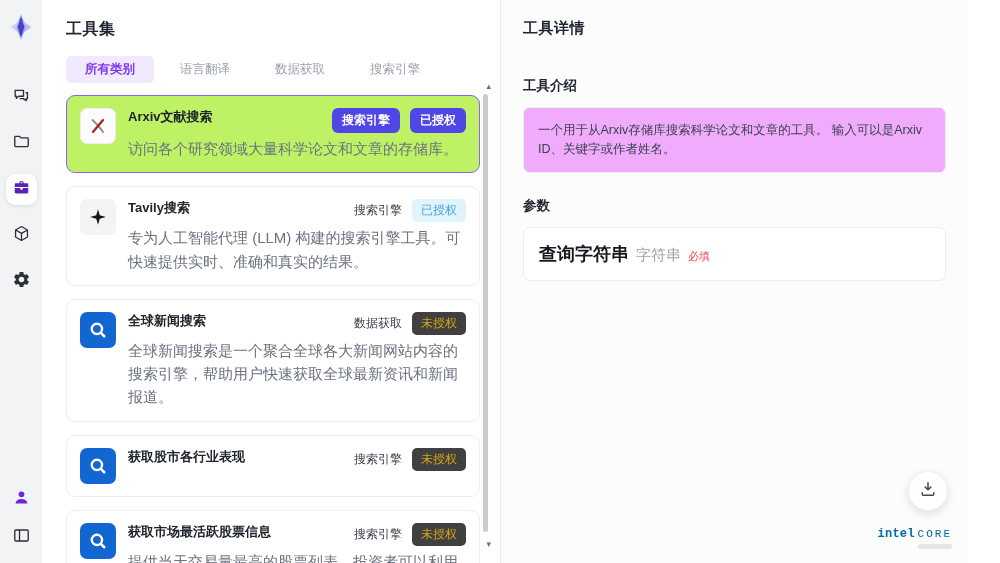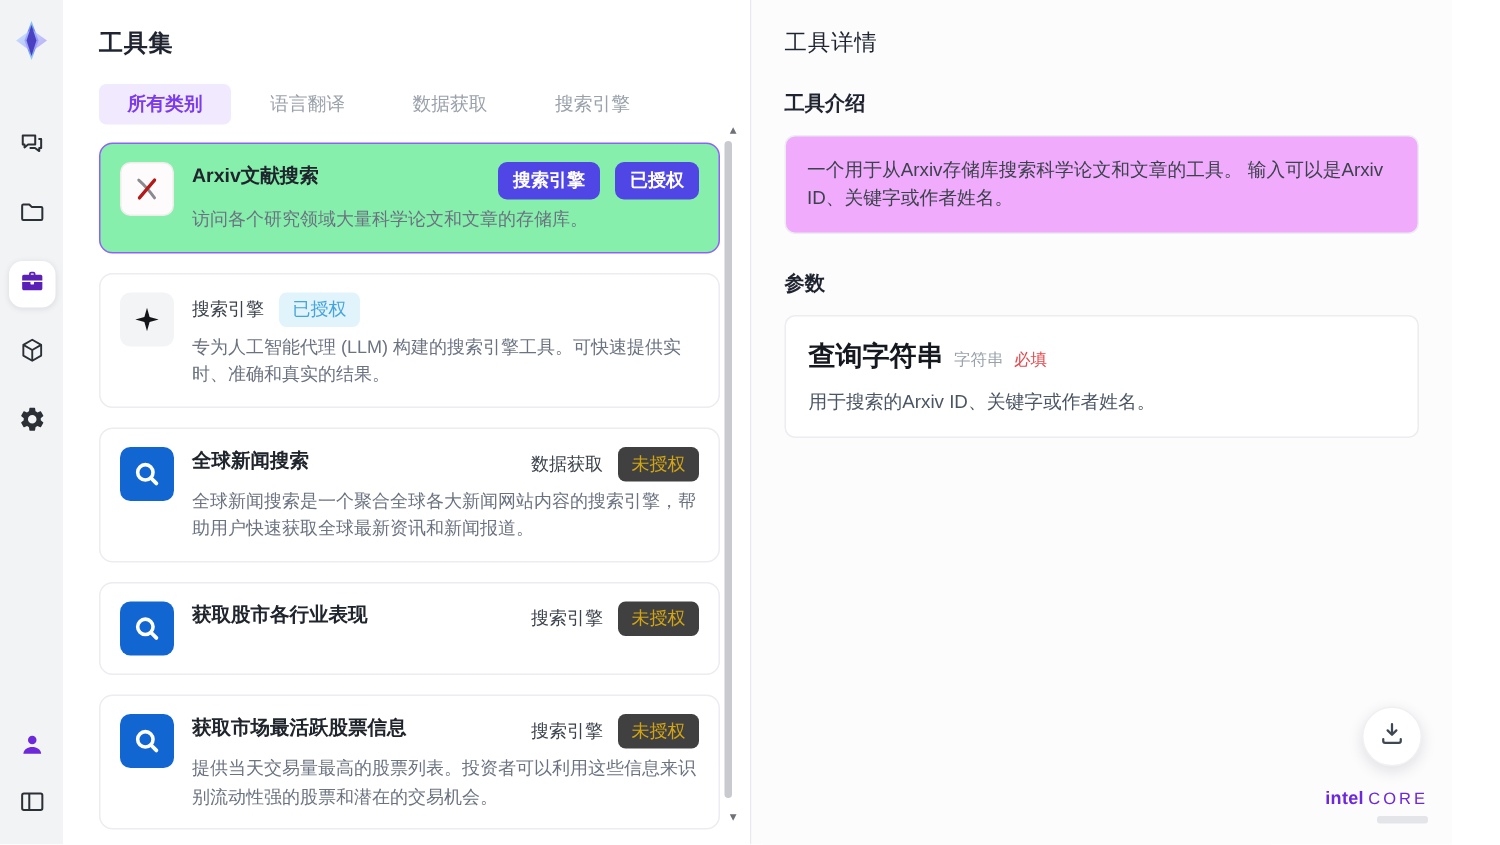--- a/index.html
+++ b/index.html
@@ -21,65 +21,65 @@
 
   
   .list-panel { width:458px; padding:19px 20px 0 24px; position:relative; background:#fff; }
   .page-title { font-size:16px; font-weight:bold; letter-spacing:.5px; margin-bottom:16px; }
   .tabs { display:flex; gap:7px; margin-bottom:12px; align-items:center; }
   .tab { font-size:12.5px; color:#9aa1ab; padding:5px 19px; border-radius:5px; cursor:pointer; white-space:nowrap; }
   .tab.active { color:#7c3aed; background:#f1e9fd; font-weight:bold; }
 
   .tool-list { display:flex; flex-direction:column; gap:13px; width:414px; }
   .tool-card { display:flex; gap:12px; background:#fff; border:1px solid #ececf1; border-radius:9px; padding:12px 13px; cursor:pointer; }
-  .tool-card.selected { background:#86efac; border:1.5px solid #9061f9; }
+  .tool-card.selected { background:#bef264; border:1.5px solid #9061f9; }
   .tool-icon { width:36px; height:36px; border-radius:7px; flex-shrink:0; display:flex; align-items:center; justify-content:center; background:#f3f4f6; }
   .tool-icon svg { width:22px; height:22px; }
   .tool-icon.icon-arxiv { background:#fdfbfb; border:1px solid #f1ecec; }
   .tool-icon.icon-tavily { background:#f3f4f6; }
   .tool-icon.icon-globe-search { background:#1266d2; }
   .tool-body { flex:1; min-width:0; }
   .title-row { display:flex; align-items:flex-start; }
   .tool-title { font-size:13px; font-weight:bold; color:#20242c; line-height:18px; flex:1; padding-right:8px; }
   .tool-tags { display:flex; gap:10px; align-items:center; white-space:nowrap; }
   .tool-cat { font-size:12px; color:#3c424c; padding:3px 0; }
   .tool-auth { font-size:12px; padding:3px 9px; border-radius:5px; }
   .auth-authorized .tool-auth { background:#e1f3fb; color:#44a4dd; }
   .auth-unauthorized .tool-auth { background:#404040; color:#d3a514; }
   .tool-card.selected .tool-cat,
   .tool-card.selected .tool-auth { background:#4f46e5; color:#fff; font-weight:bold; padding:4px 10px; border-radius:6px; }
-  .tool-desc { font-size:12px; color:#6b7280; line-height:1.55; margin-top:4px; }
+  .tool-desc { font-size:15px; color:#6b7280; line-height:1.55; margin-top:4px; }
 
   
   .scrollbar { position:absolute; top:88px; bottom:0; right:12px; width:5px; }
   .scroll-thumb { position:absolute; top:6px; width:5px; height:438px; background:#c9cad0; border-radius:3px; cursor:pointer; }
   .scroll-arrow { position:absolute; right:-3px; font-size:9px; color:#6e7178; cursor:pointer; line-height:9px; }
   .scroll-arrow.up { top:-6px; }
   .scroll-arrow.down { top:452px; }
 
   .divider { width:1px; background:#e9e9ed; flex-shrink:0; }
 
   
   .detail-panel { flex:1; background:#fcfcfd; padding:19px 22px 0; position:relative; }
-  .detail-title { font-size:15px; font-weight:normal; letter-spacing:.5px; margin-bottom:22px; }
+  .detail-title { font-size:15px; font-weight:bold; letter-spacing:.5px; margin-bottom:39px; }
   .section-heading { font-size:13.5px; font-weight:bold; margin-bottom:12px; }
   .intro-box { background:#f0abfc; border:1px solid #ececf1; border-radius:7px; padding:13px 14px; font-size:12.5px; color:#3c424c; line-height:1.5; margin-bottom:24px; }
   .param-box { background:#fff; border:1px solid #ececf1; border-radius:7px; padding:14px 15px; }
   .param-row { }
   .param-head { display:flex; align-items:baseline; gap:7px; }
   .param-name { font-size:18px; font-weight:bold; color:#15181e; }
-  .param-type { font-size:11px; color:#9aa1ab; }
+  .param-type { font-size:15px; color:#9aa1ab; }
   .param-required { font-size:11px; color:#e5484d; }
   .param-desc { font-size:12.5px; color:#4b5563; margin-top:11px; }
 
   
   .fab-download { position:absolute; right:20px; bottom:52px; width:40px; height:40px; border-radius:50%; background:#fff; border:1px solid #f0f0f2; box-shadow:0 3px 10px rgba(20,20,40,.12); display:flex; align-items:center; justify-content:center; cursor:pointer; }
   .fab-download svg { width:20px; height:20px; }
   .brand { position:absolute; right:16px; bottom:14px; text-align:right; }
-  .brand-text { font-size:12px; color:#6d28d9; }
+  .brand-text { font-size:12px; color:#0369a1;font-family:Liberation Mono, monospace; }
   .brand-intel { font-weight:bold; letter-spacing:.2px; }
   .brand-core { text-transform:uppercase; letter-spacing:2px; font-size:11px; margin-left:3px; }
   .brand-sub { width:34px; height:5px; background:#e4e5e8; border-radius:2px; margin:3px 0 0 auto; }
 </style>
 </head>
 <body>
 
 <div class="app">
 
   <div class="sidebar">
@@ -192,20 +192,21 @@
   </div>
 
   <div class="tool-card auth-authorized">
     <div class="tool-icon icon-tavily">
             <svg viewBox="0 0 24 24" fill="#15161a">
               <path d="M12 3.5l1.9 6.6 6.6 1.9-6.6 1.9-1.9 6.6-1.9-6.6-6.6-1.9 6.6-1.9z"></path>
             </svg>
           </div>
     <div class="tool-body">
       <div class="title-row">
+        <div class="tool-title">Tavily搜索</div>
         <div class="tool-tags">
           <span class="tool-cat">搜索引擎</span>
           <span class="tool-auth">已授权</span>
         </div>
       </div>
       <div class="tool-desc">专为人工智能代理 (LLM) 构建的搜索引擎工具。可快速提供实时、准确和真实的结果。</div>
     </div>
   </div>
 
   <div class="tool-card auth-unauthorized">
@@ -279,21 +280,20 @@
     <div class="section-heading">工具介绍</div>
     <div class="intro-box">一个用于从Arxiv存储库搜索科学论文和文章的工具。 输入可以是Arxiv ID、关键字或作者姓名。</div>
     <div class="section-heading">参数</div>
     <div class="param-box">
   <div class="param-row">
     <div class="param-head">
       <span class="param-name">查询字符串</span>
       <span class="param-type">字符串</span>
       <span class="param-required">必填</span>
     </div>
-    <div class="param-desc">用于搜索的Arxiv ID、关键字或作者姓名。</div>
   </div>
 </div>
 
     <div class="fab-download">
       <span>
         <svg viewBox="0 0 24 24" fill="none" stroke="#3f4752" stroke-width="1.8" stroke-linecap="round" stroke-linejoin="round">
           <path d="M12 4.5v8.5m0 0l-3.5-3.5M12 13l3.5-3.5"></path>
           <path d="M5 16.5V18a1.5 1.5 0 0 0 1.5 1.5h11A1.5 1.5 0 0 0 19 18v-1.5"></path>
         </svg>
       </span>

